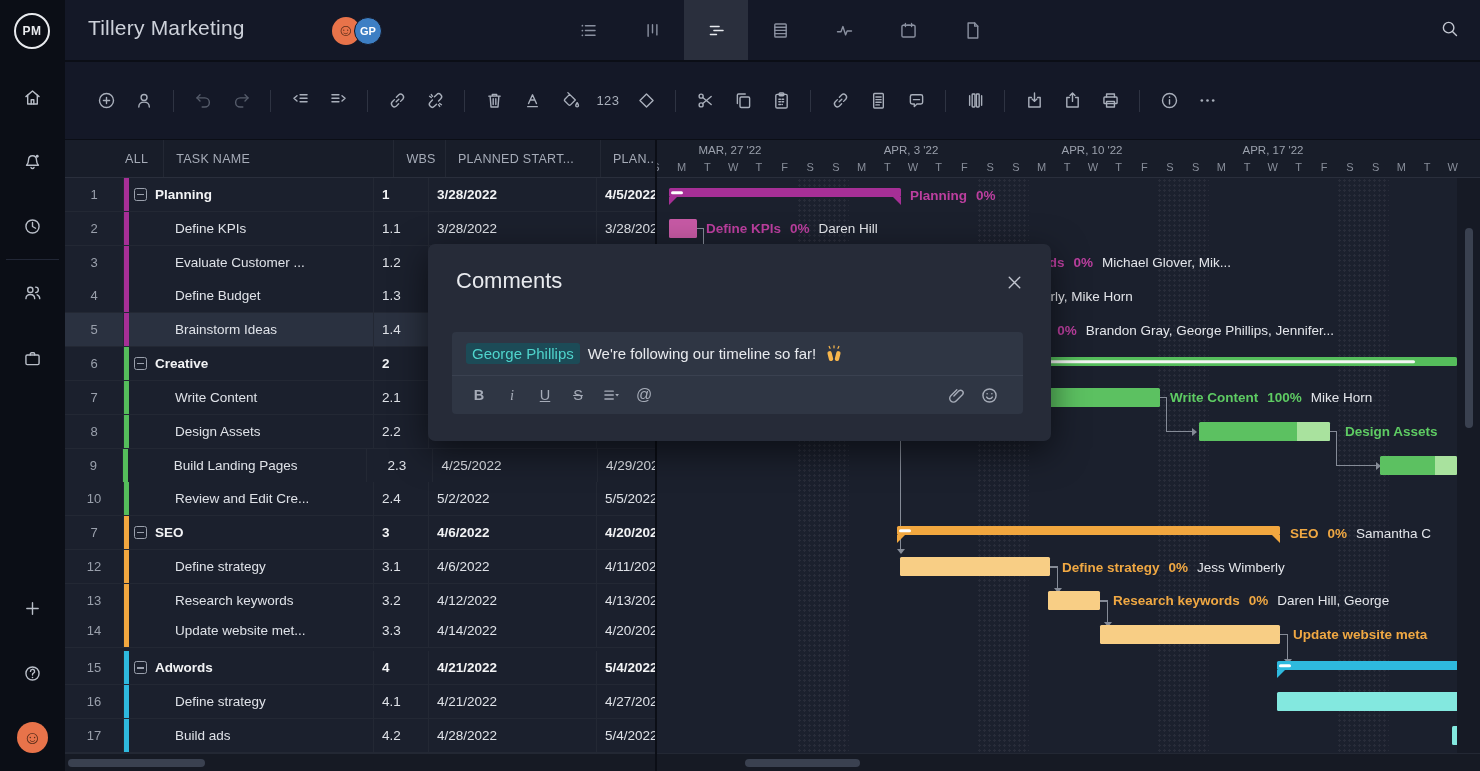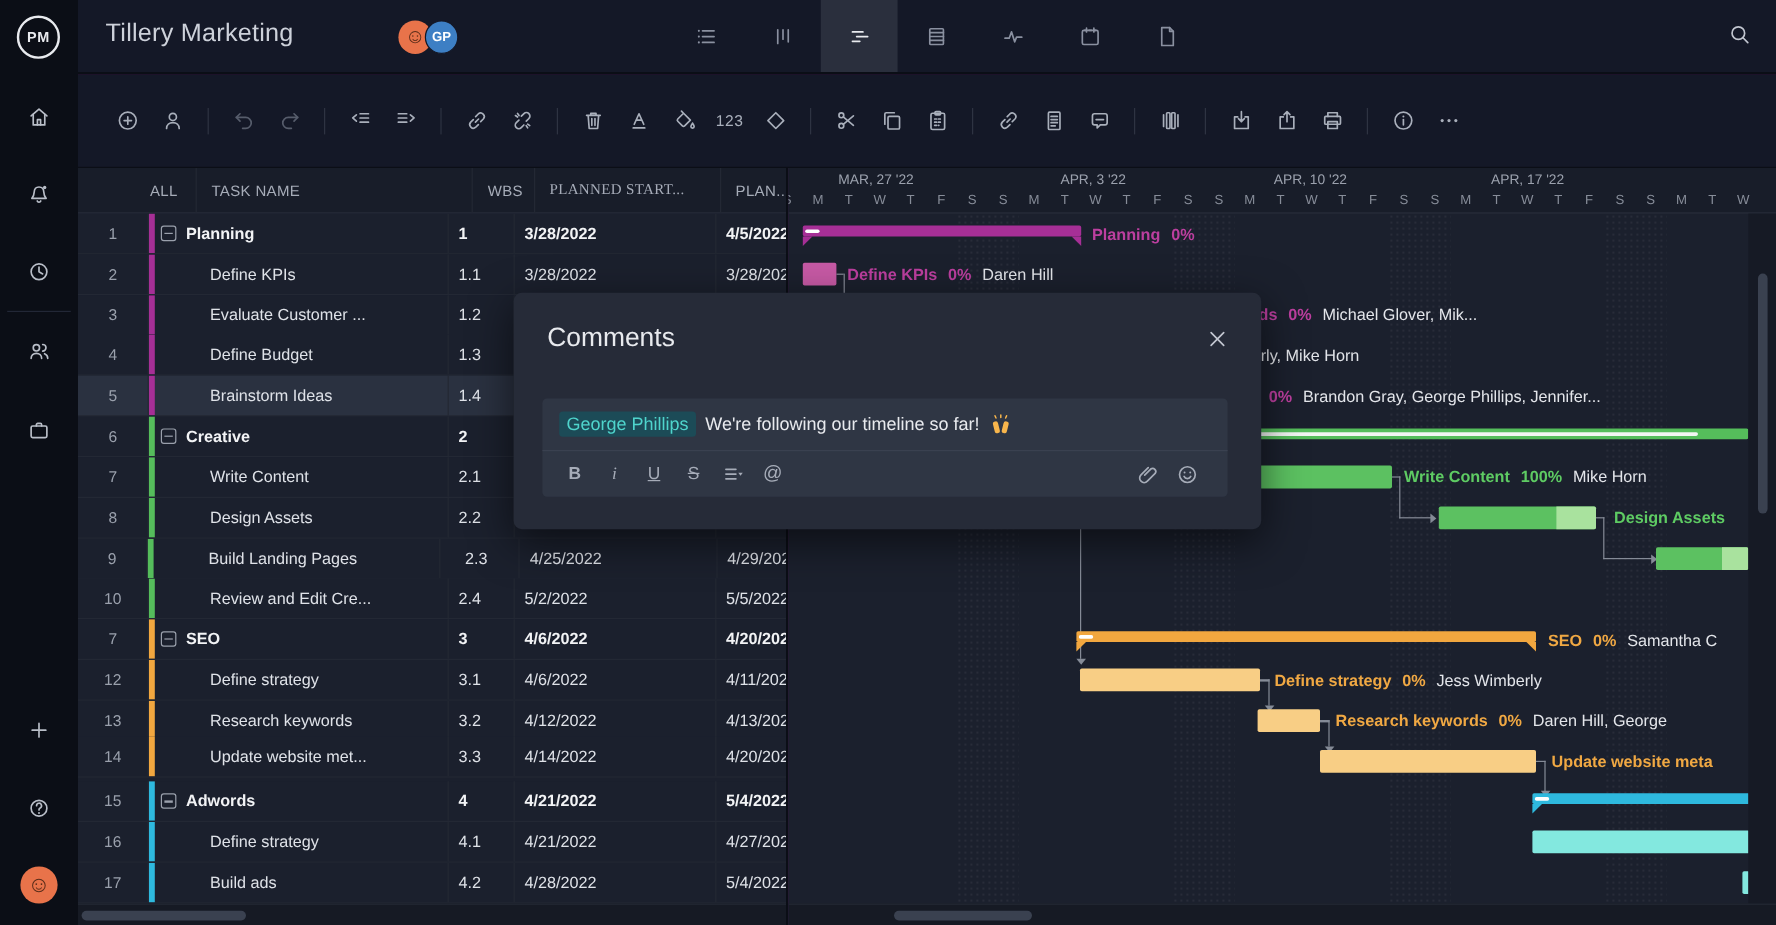--- a/index.html
+++ b/index.html
@@ -367,21 +367,21 @@
           <circle cx="18.5" cy="12" r="1.5" fill="currentColor" stroke="none"></circle>
         </svg>
       </div>
     </div>
 
   <section class="table-panel">
     <div class="thead" id="thead">
         <div class="th center" style="width: 59px; margin-left: 45px;">ALL</div>
         <div class="th" style="width: 250px;">TASK NAME</div>
         <div class="th" style="width: 55px;">WBS</div>
-        <div class="th" style="width: 168px; font-family: Liberation Serif, serif;">PLANNED START...</div>
+        <div class="th" style="width: 168px;">PLANNED START...</div>
         <div class="th" style="width: 60px;">PLAN...</div>
       </div>
     <div id="trows">
         <div class="trow" style="top: 38px;">
           <div class="tcell num" style="width: 59px;">1</div>
           <div class="tcell" style="width: 250px;">
             <div class="strip" style="background: rgb(166, 47, 150);"></div>
             <span class="collapse-box"></span>
             <span class="tname group">Planning</span>
           </div>

